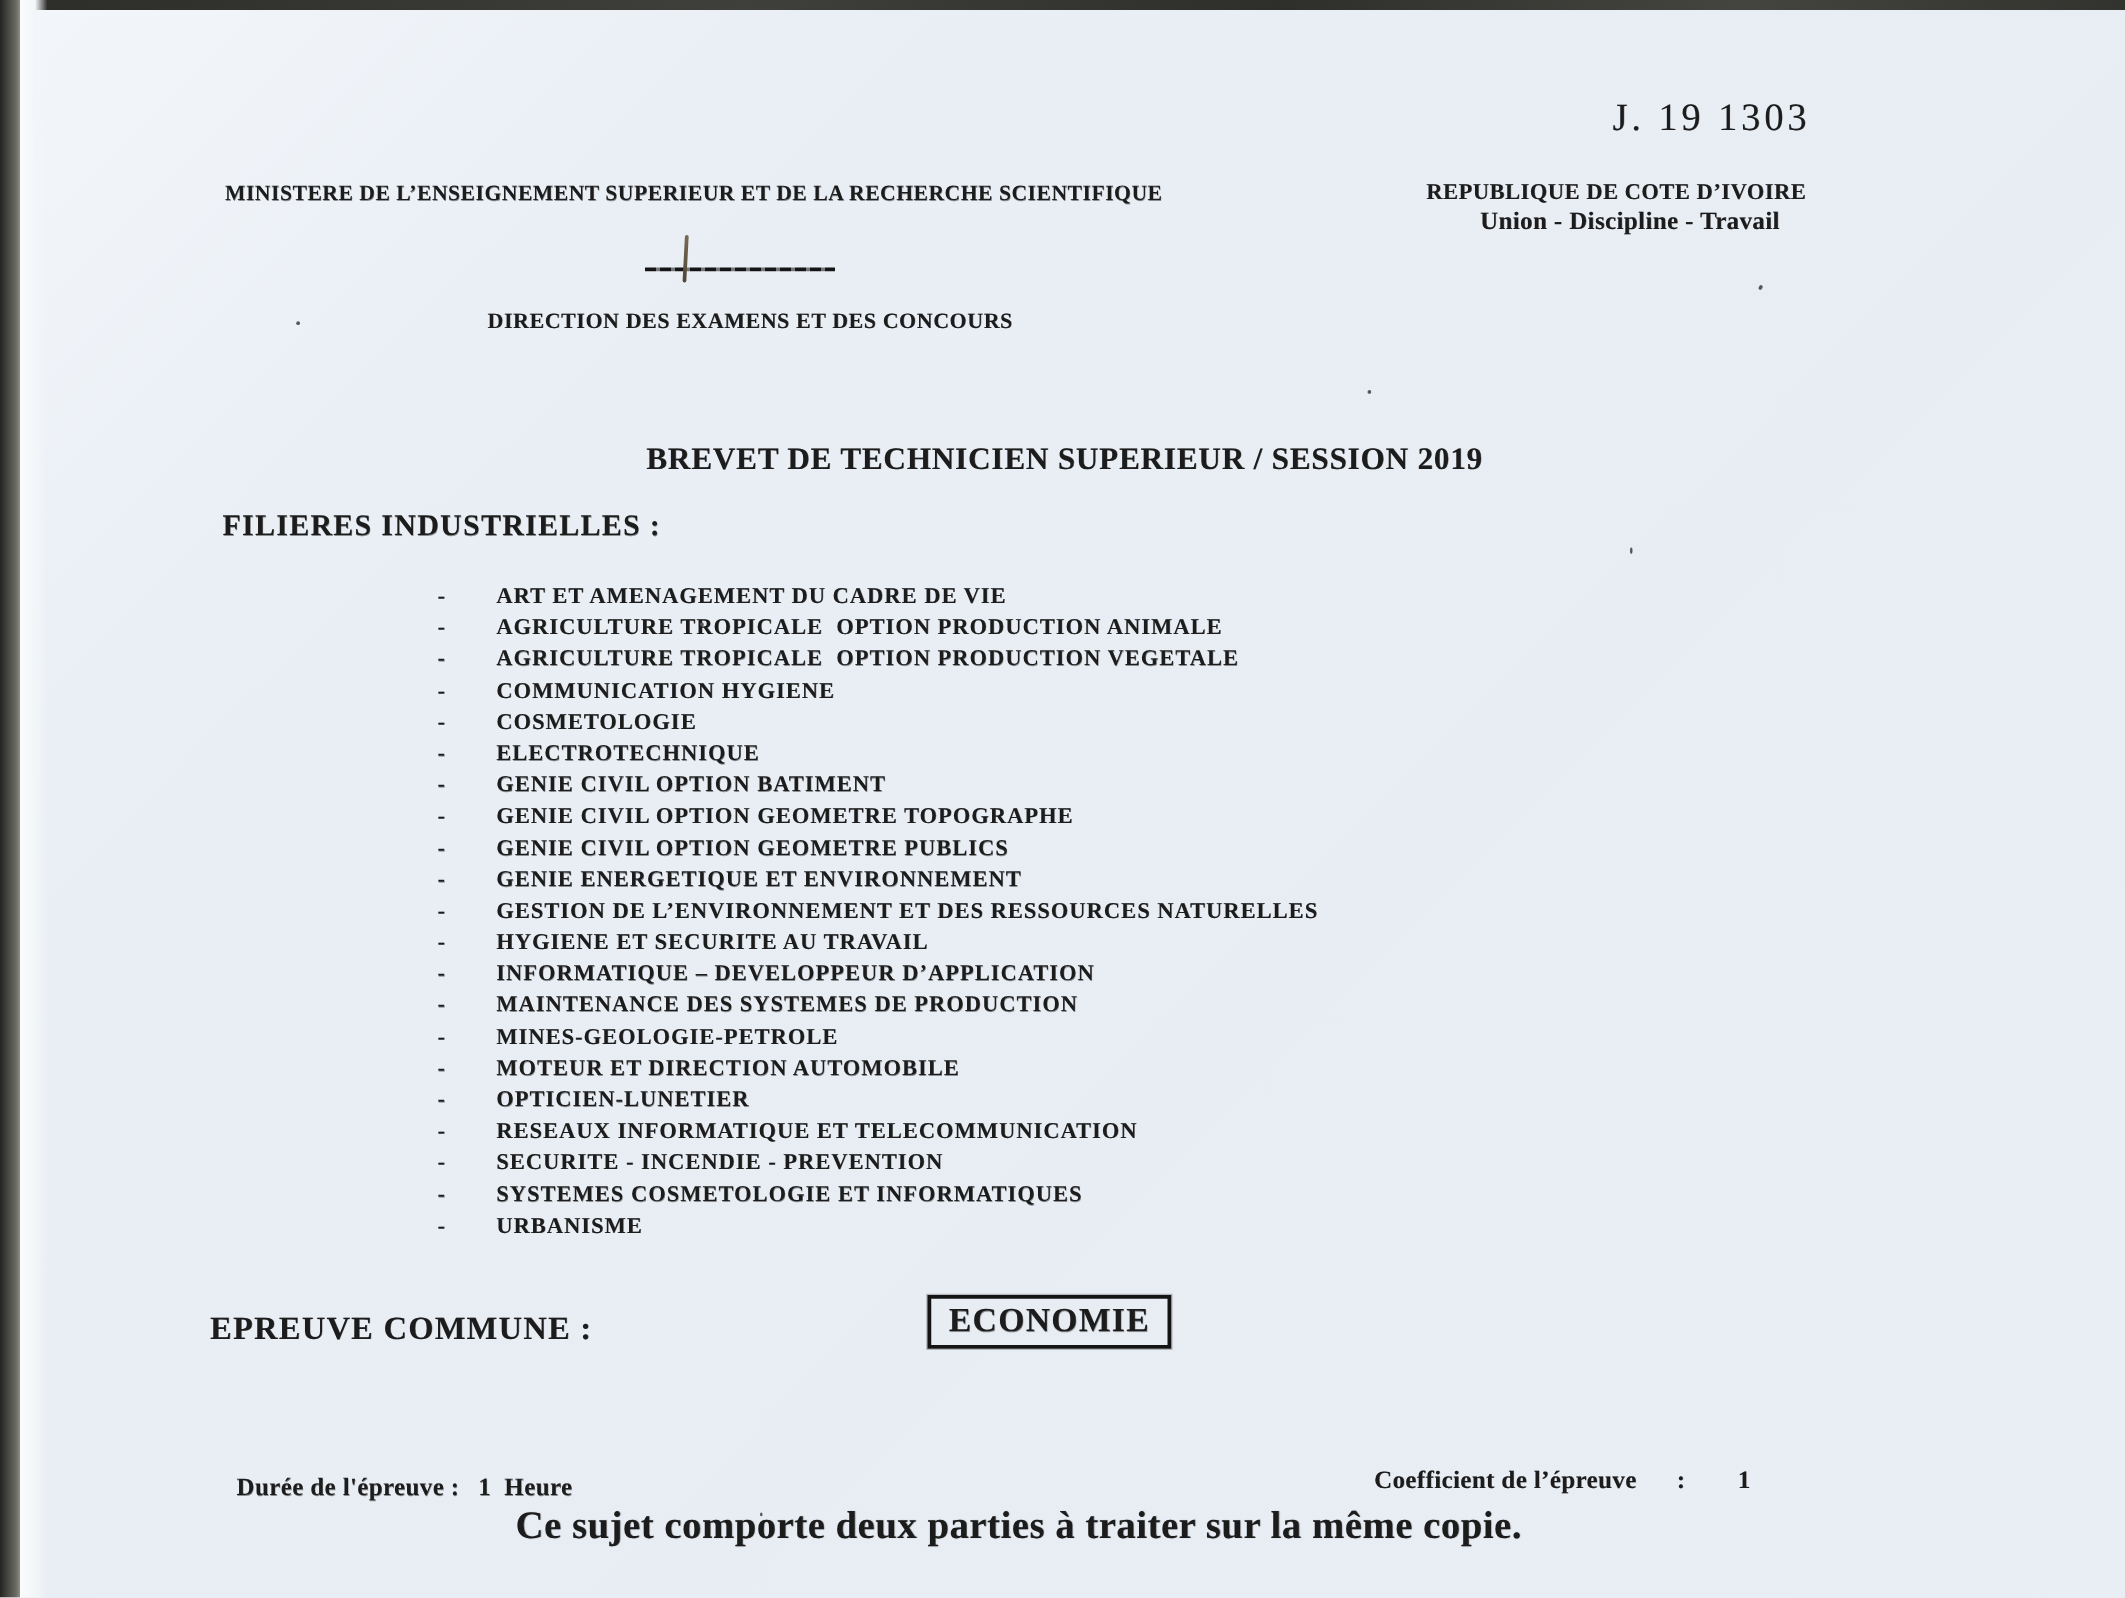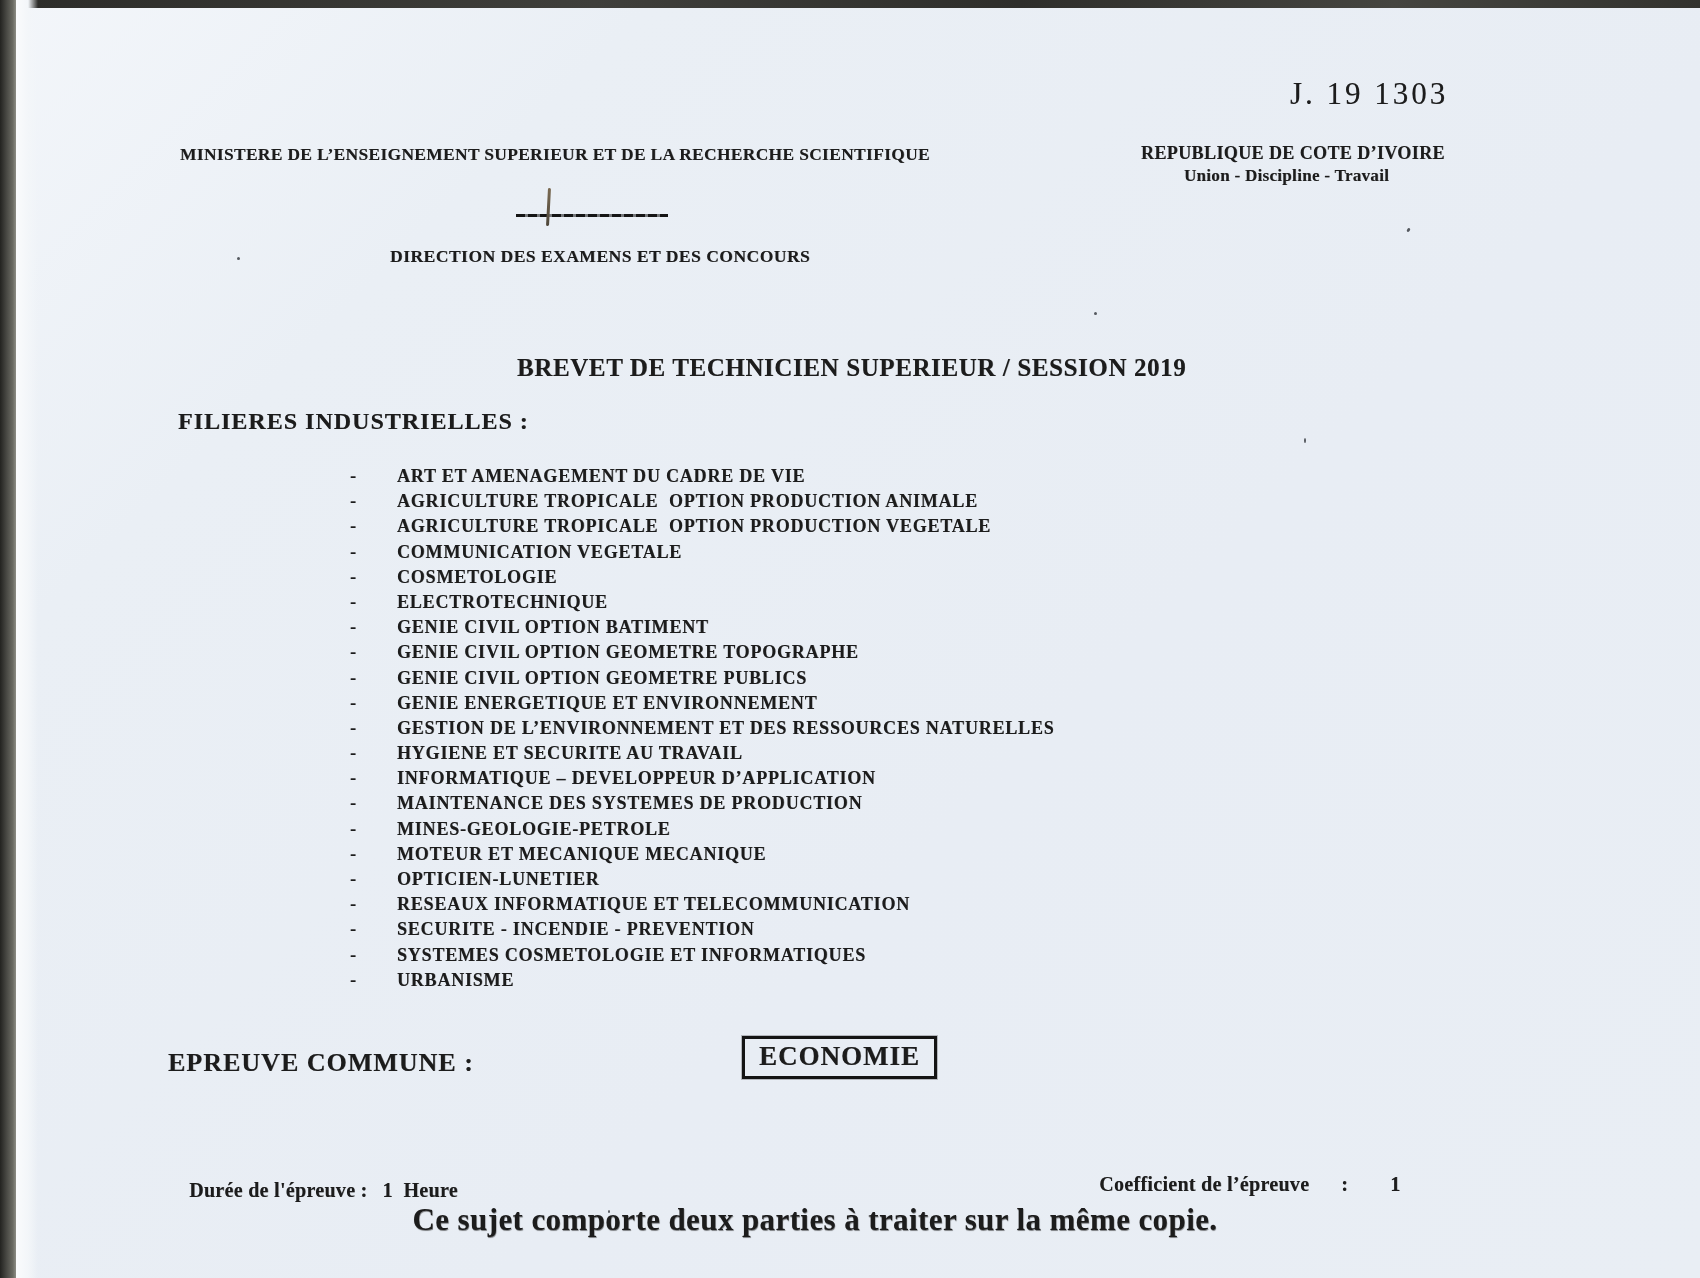--- a/index.html
+++ b/index.html
@@ -27,21 +27,21 @@
   .scan-left-sliver{
     position:absolute;left:16px;top:0;width:22px;height:1278px;
     background:linear-gradient(90deg,#fafbfc 0%,#f3f6f9 55%,rgba(234,239,245,0) 100%);
   }
   .txt{position:absolute;white-space:pre;font-weight:bold;
        text-shadow:0.4px 0.4px 0.5px rgba(25,25,25,0.45);}
   .doc-number{left:1290px;top:76px;font-size:31px;font-weight:normal;letter-spacing:3px;
        text-shadow:0.3px 0.3px 0.4px rgba(25,25,25,0.4);}
   .ministry{left:180px;top:144px;font-size:17.5px;letter-spacing:0.4px;transform:scaleX(0.99);transform-origin:left;}
   .republic{left:1141px;top:143px;font-size:18px;letter-spacing:0.4px;}
-  .motto{left:1184px;top:166px;font-size:17px;letter-spacing:0.3px;}
+  .motto{left:1184px;top:166px;font-size:20px;letter-spacing:0.3px;}
   .sep-line{
     position:absolute;left:516px;top:214px;width:152px;height:3px;
     background:repeating-linear-gradient(90deg,#151515 0 9px,rgba(21,21,21,0.55) 9px 12px);
   }
   .pen-mark{
     position:absolute;left:547px;top:188px;width:3px;height:38px;
     background:linear-gradient(#7a6a52,#4e463a);
     transform:rotate(3deg);border-radius:2px;
   }
   .direction{left:390px;top:246px;font-size:17.5px;letter-spacing:0.5px;}
@@ -104,33 +104,33 @@
   <div class="txt direction">DIRECTION DES EXAMENS ET DES CONCOURS</div>
 
   <div class="txt exam-title">BREVET DE TECHNICIEN SUPERIEUR / SESSION 2019</div>
 
   <div class="txt filieres-heading">FILIERES INDUSTRIELLES :</div>
 
   <ul class="filieres-list" id="filieres-list">
       <li><span class="dash">-</span><span>ART ET AMENAGEMENT DU CADRE DE VIE</span></li>
       <li><span class="dash">-</span><span>AGRICULTURE TROPICALE  OPTION PRODUCTION ANIMALE</span></li>
       <li><span class="dash">-</span><span>AGRICULTURE TROPICALE  OPTION PRODUCTION VEGETALE</span></li>
-      <li><span class="dash">-</span><span>COMMUNICATION VEGETALE</span></li>
+      <li><span class="dash">-</span><span>COMMUNICATION HYGIENE</span></li>
       <li><span class="dash">-</span><span>COSMETOLOGIE</span></li>
       <li><span class="dash">-</span><span>ELECTROTECHNIQUE</span></li>
       <li><span class="dash">-</span><span>GENIE CIVIL OPTION BATIMENT</span></li>
       <li><span class="dash">-</span><span>GENIE CIVIL OPTION GEOMETRE TOPOGRAPHE</span></li>
       <li><span class="dash">-</span><span>GENIE CIVIL OPTION GEOMETRE PUBLICS</span></li>
       <li><span class="dash">-</span><span>GENIE ENERGETIQUE ET ENVIRONNEMENT</span></li>
       <li><span class="dash">-</span><span>GESTION DE L’ENVIRONNEMENT ET DES RESSOURCES NATURELLES</span></li>
       <li><span class="dash">-</span><span>HYGIENE ET SECURITE AU TRAVAIL</span></li>
       <li><span class="dash">-</span><span>INFORMATIQUE – DEVELOPPEUR D’APPLICATION</span></li>
       <li><span class="dash">-</span><span>MAINTENANCE DES SYSTEMES DE PRODUCTION</span></li>
       <li><span class="dash">-</span><span>MINES-GEOLOGIE-PETROLE</span></li>
-      <li><span class="dash">-</span><span>MOTEUR ET MECANIQUE MECANIQUE</span></li>
+      <li><span class="dash">-</span><span>MOTEUR ET DIRECTION AUTOMOBILE</span></li>
       <li><span class="dash">-</span><span>OPTICIEN-LUNETIER</span></li>
       <li><span class="dash">-</span><span>RESEAUX INFORMATIQUE ET TELECOMMUNICATION</span></li>
       <li><span class="dash">-</span><span>SECURITE - INCENDIE - PREVENTION</span></li>
       <li><span class="dash">-</span><span>SYSTEMES COSMETOLOGIE ET INFORMATIQUES</span></li>
       <li><span class="dash">-</span><span>URBANISME</span></li>
     </ul>
 
   <div class="txt epreuve-label">EPREUVE COMMUNE :</div>
 
   <div class="subject-box">

